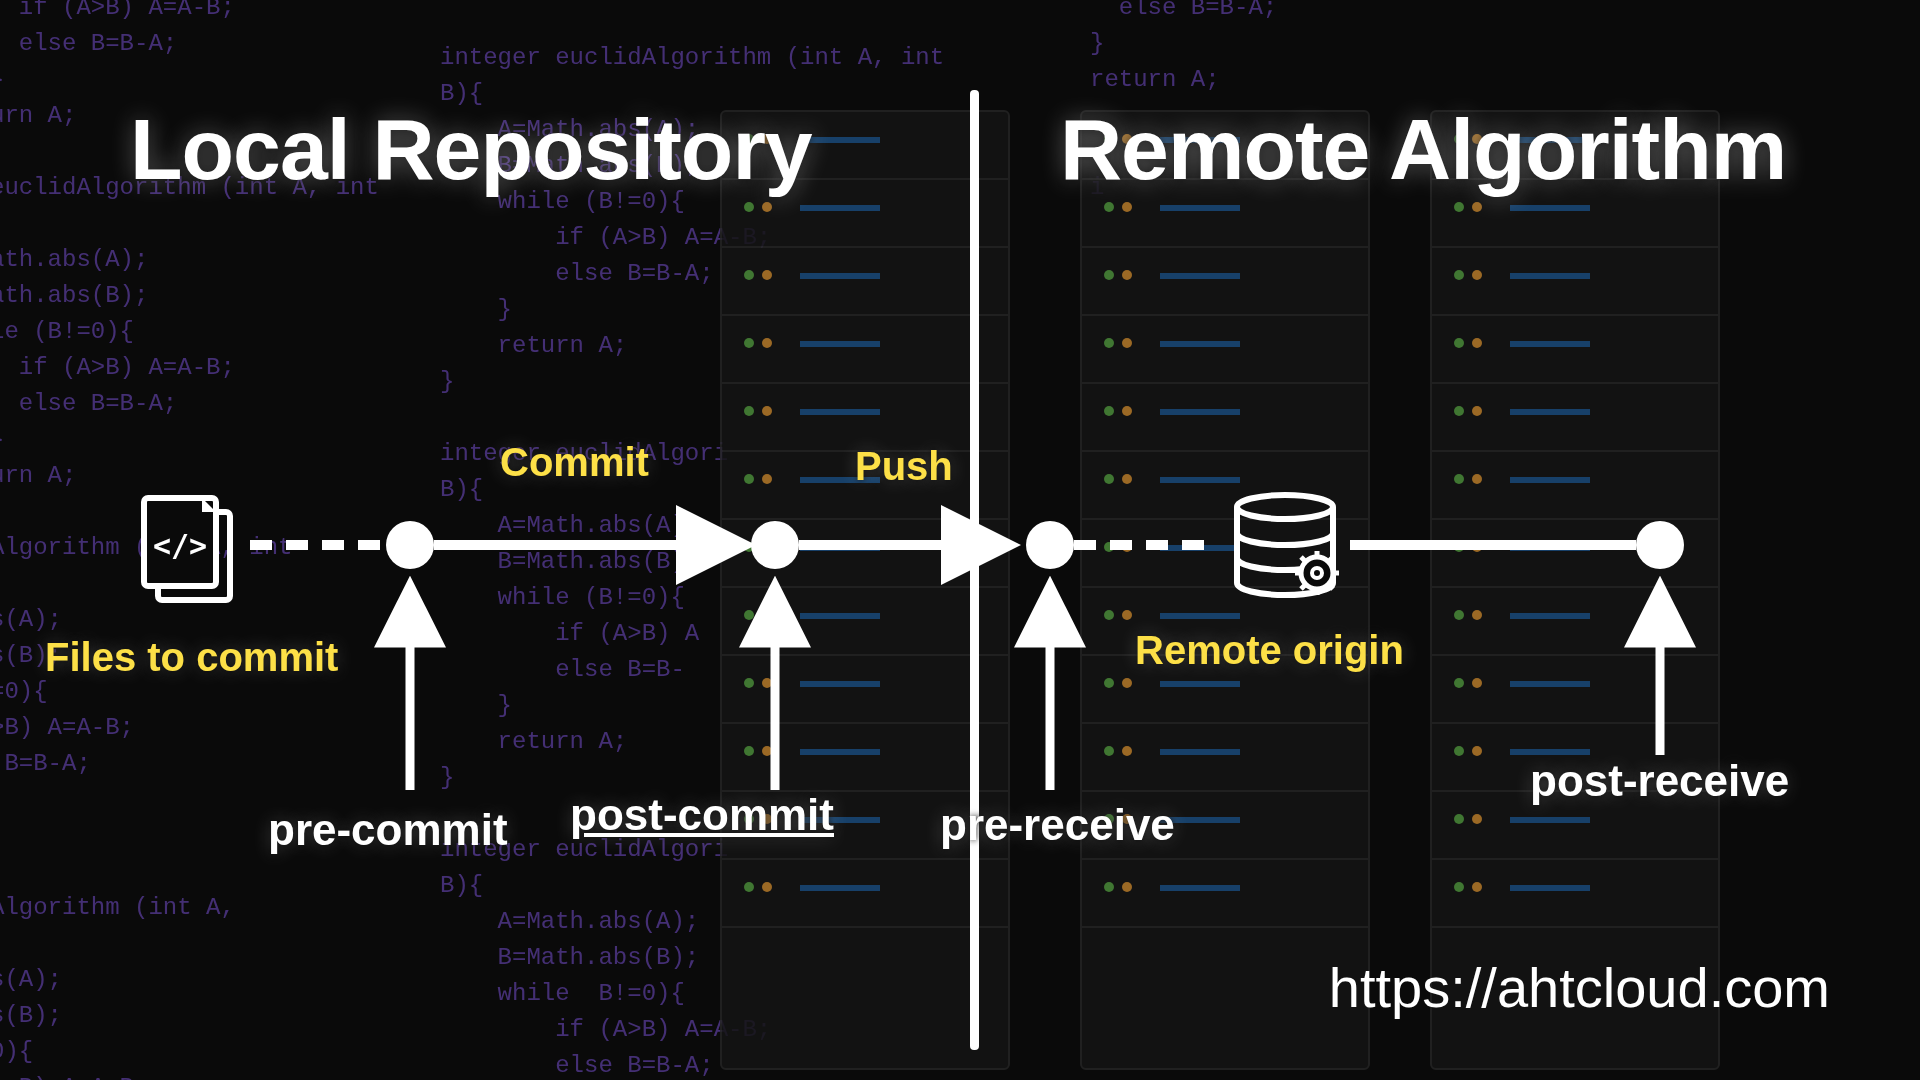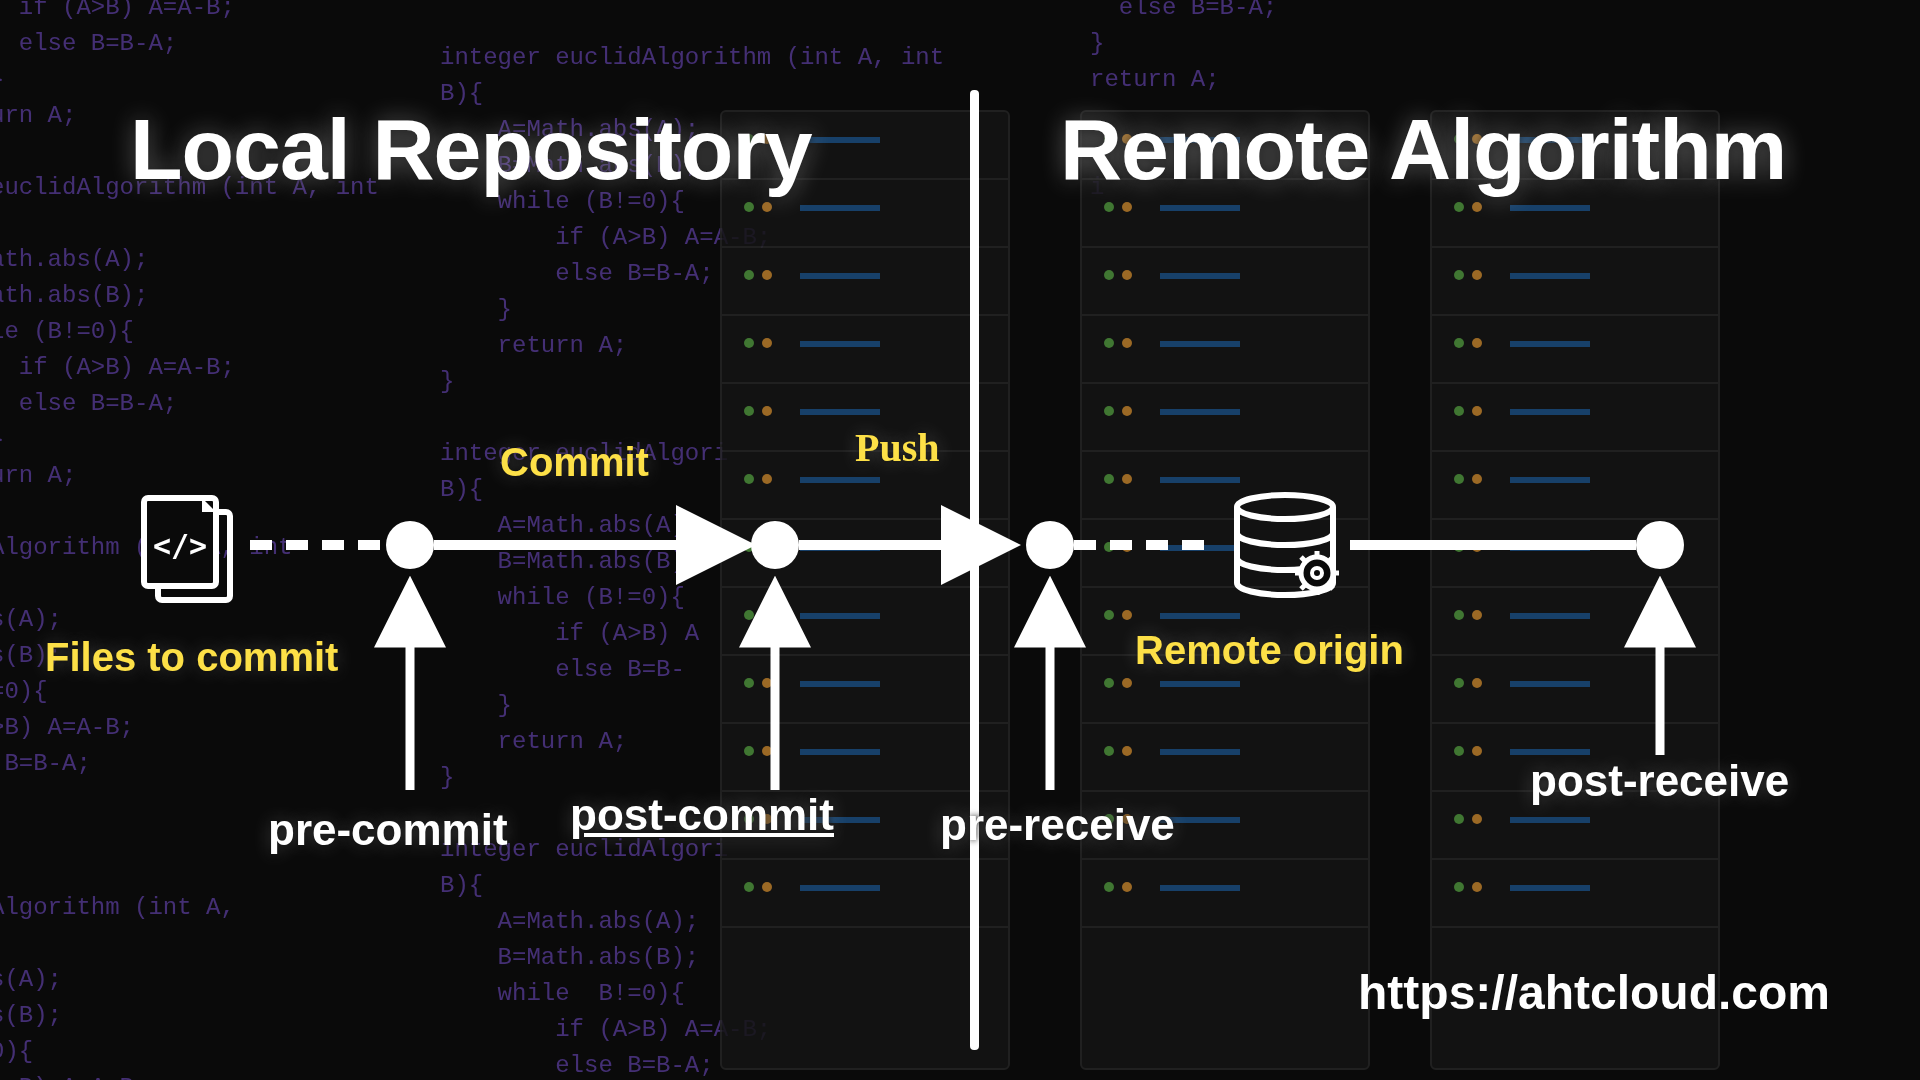--- a/index.html
+++ b/index.html
@@ -79,22 +79,22 @@
   position: absolute;
   color: #fff;
   font-weight: 700;
   font-size: 44px;
   text-shadow: 0 0 18px rgba(255,255,255,0.25), 0 0 6px rgba(0,0,0,0.9);
 }
 
 .url {
   position: absolute;
   color: #fff;
-  font-weight: 700;
-  font-size: 48px;
+  font-weight: 400;
+  font-size: 56px;
 }
 
 
 .flow-svg {
   position: absolute;
   inset: 0;
   width: 1920px;
   height: 1080px;
 }
 </style>
@@ -275,21 +275,21 @@
 
   <circle cx="1660" cy="545" r="24" fill="#fff"></circle>
 
   <line x1="410" y1="790" x2="410" y2="590" stroke="#fff" stroke-width="9" marker-end="url(#arrow)"></line>
   <line x1="775" y1="790" x2="775" y2="590" stroke="#fff" stroke-width="9" marker-end="url(#arrow)"></line>
   <line x1="1050" y1="790" x2="1050" y2="590" stroke="#fff" stroke-width="9" marker-end="url(#arrow)"></line>
   <line x1="1660" y1="755" x2="1660" y2="590" stroke="#fff" stroke-width="9" marker-end="url(#arrow)"></line>
 </svg>
 
 <div class="flow-label" style="left:500px; top:440px;">Commit</div>
-<div class="flow-label" style="left:855px; top:424px;font-family:Liberation Serif, serif;">Push</div>
+<div class="flow-label" style="left:855px; top:444px;">Push</div>
 
 <div class="flow-label" style="left:45px; top:635px;">Files to commit</div>
 <div class="flow-label" style="left:1135px; top:628px;">Remote origin</div>
 
 <div class="hook-label" style="left:268px; top:805px;">pre-commit</div>
 <div class="hook-label" style="left:570px; top:790px;text-decoration:underline;">post-commit</div>
 <div class="hook-label" style="left:940px; top:800px;text-align:right;">pre-receive</div>
 <div class="hook-label" style="left:1530px; top:756px;">post-receive</div>
 
 <div class="url" style="right:90px; bottom:60px;">https://ahtcloud.com</div>

